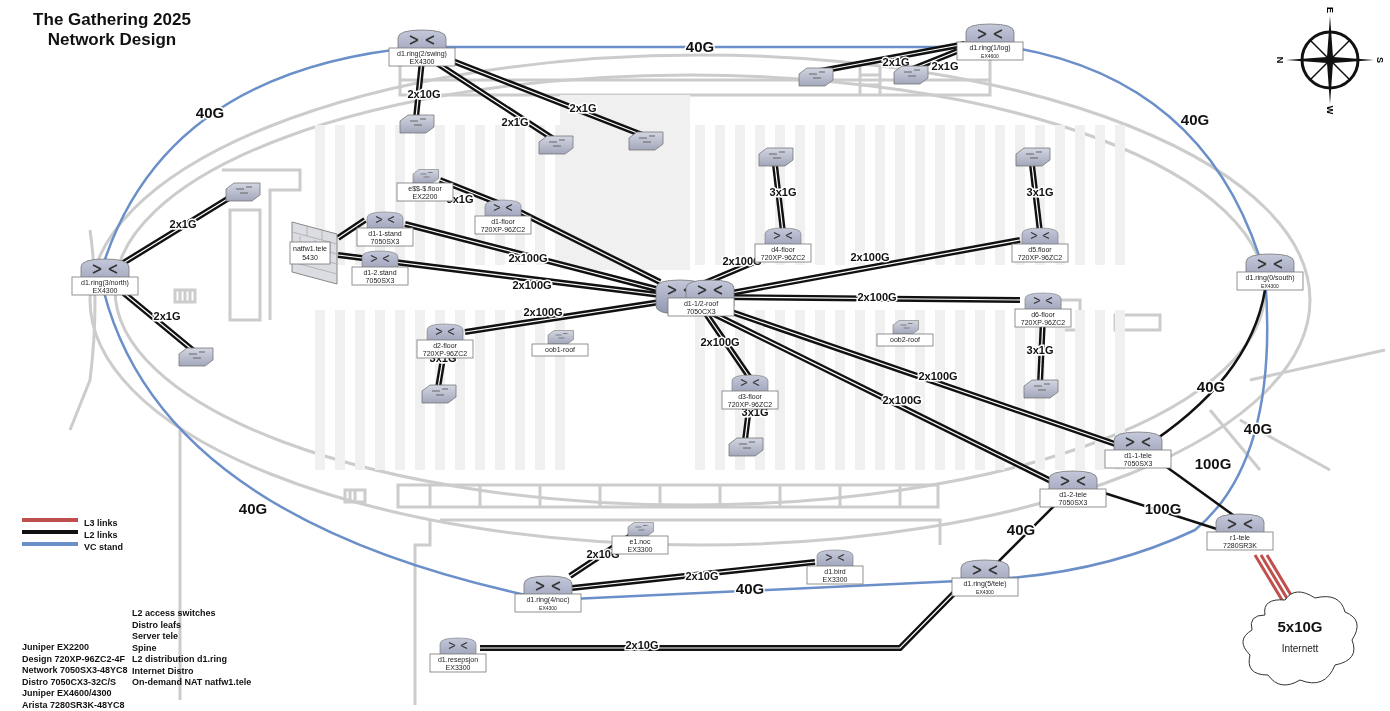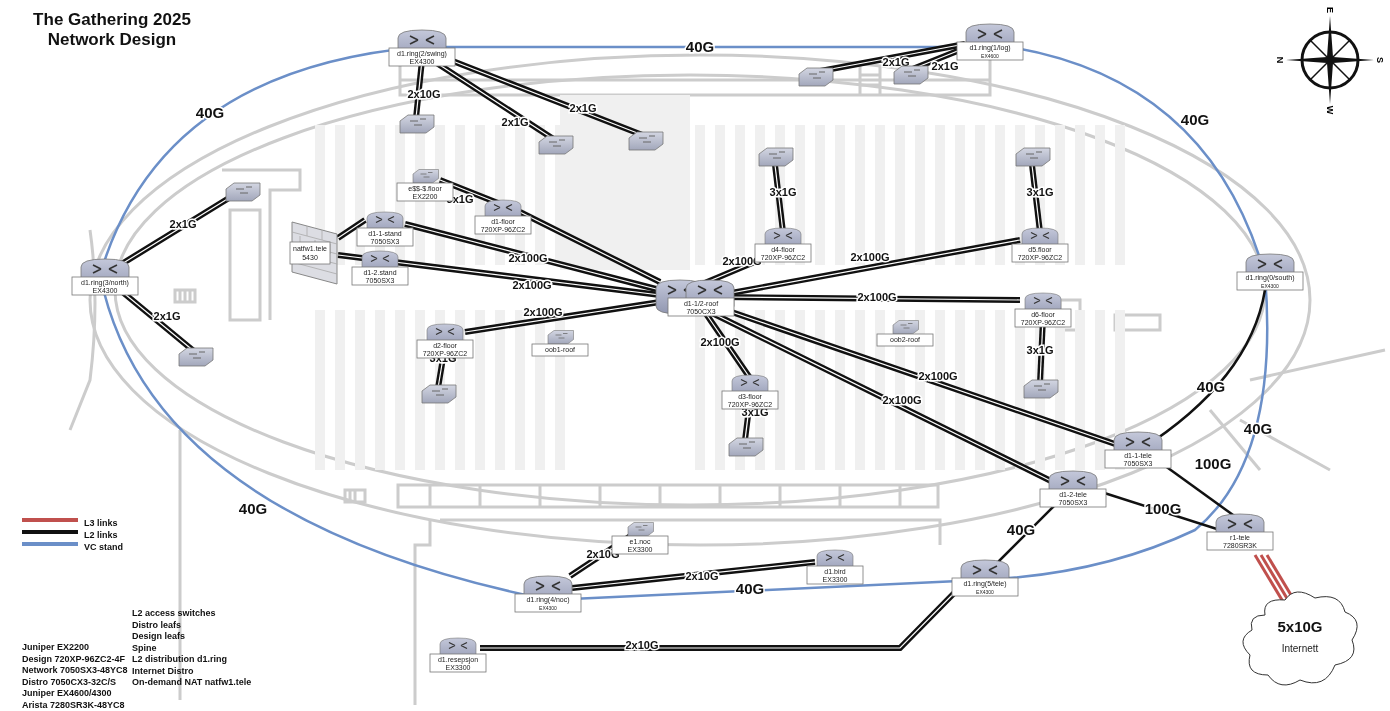--- a/index.html
+++ b/index.html
@@ -483,21 +483,21 @@
   <div class="model-row">
       <span class="model-name">Juniper EX2200</span>
       <span>L2 access switches</span>
     </div>
   <div class="model-row">
       <span class="model-name">Design 720XP-96ZC2-4F</span>
       <span>Distro leafs</span>
     </div>
   <div class="model-row">
       <span class="model-name">Network 7050SX3-48YC8</span>
-      <span>Design leafs</span>
+      <span>Server tele</span>
     </div>
   <div class="model-row">
       <span class="model-name">Distro 7050CX3-32C/S</span>
       <span>Spine</span>
     </div>
   <div class="model-row">
       <span class="model-name">Juniper EX4600/4300</span>
       <span>L2 distribution d1.ring</span>
     </div>
   <div class="model-row">

